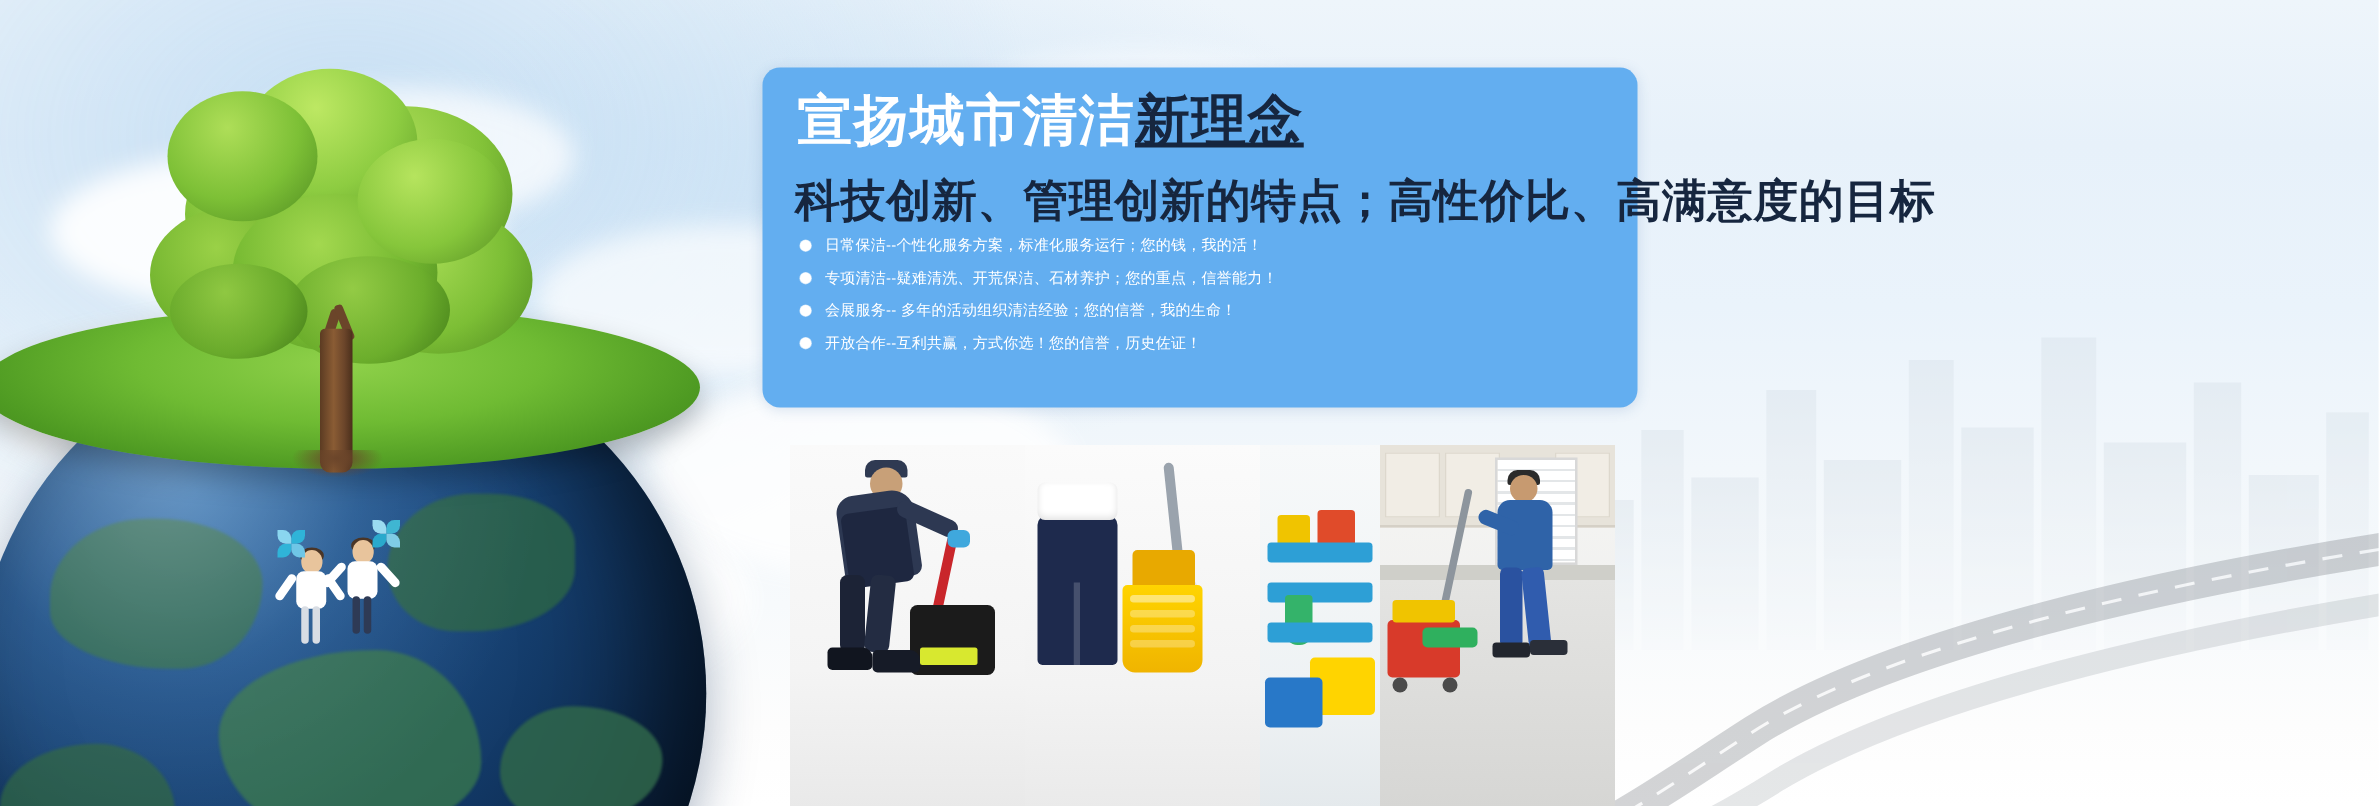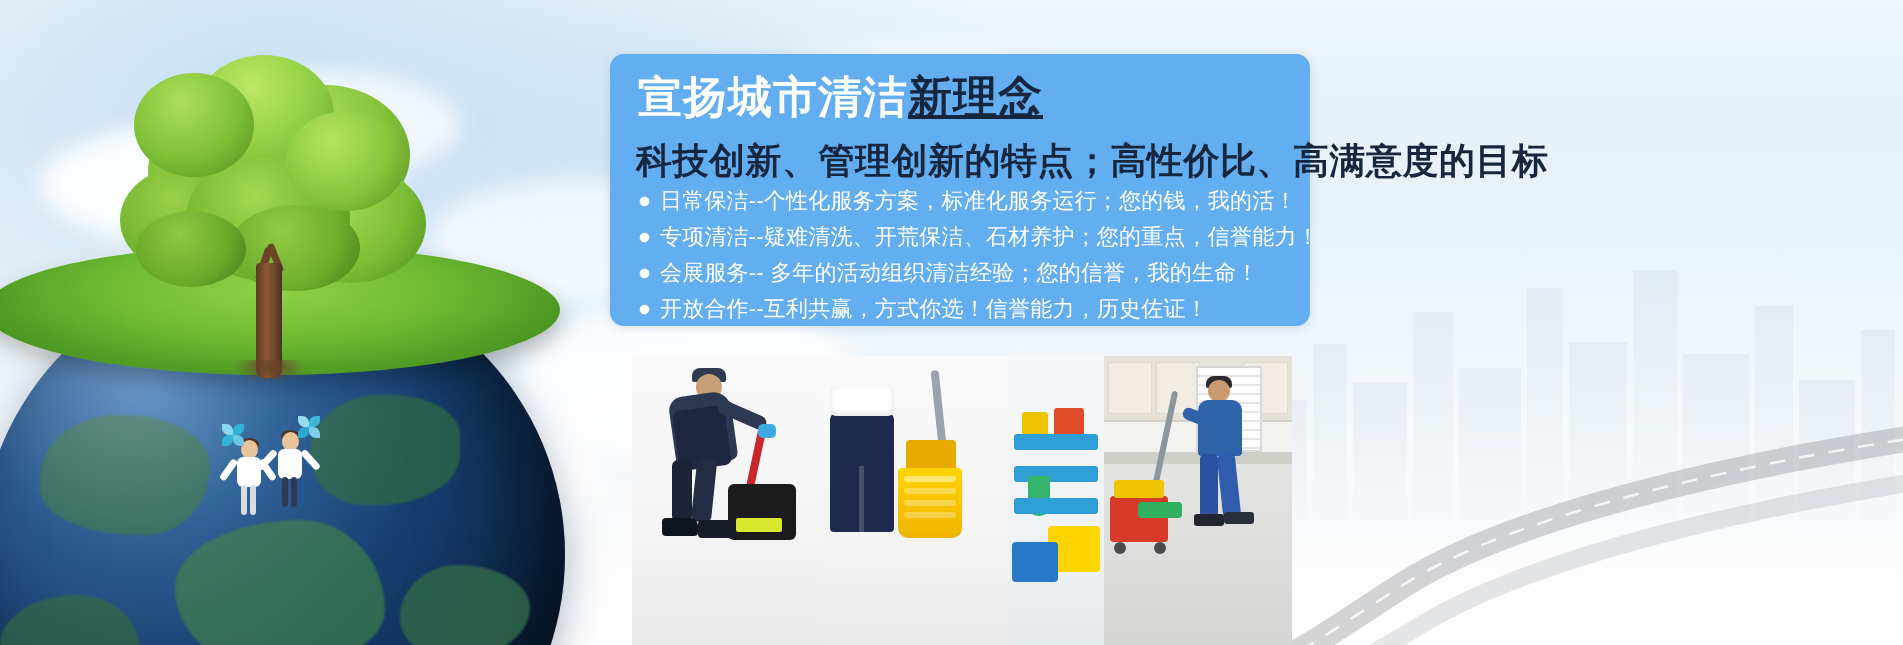--- a/index.html
+++ b/index.html
@@ -125,21 +125,21 @@
   .card-title .hi { color:#ffffff; }
   .card-title .lo { color:#16263f;text-decoration:underline; }
   .card-sub {
     position:absolute; left:26px; top:83px;
     font-size:36px; font-weight:700; color:#16263f; white-space:nowrap;
     letter-spacing:.5px;
   }
   .bullets { position:absolute; left:30px; top:136px; width:660px; }
   .bullet {
     display:flex; align-items:center; gap:11px;
-    color:#ffffff; font-size:22px; line-height:1.0; font-weight:400;
+    color:#ffffff; font-size:12px; line-height:1.0; font-weight:400;
     margin-bottom:14px; white-space:nowrap; letter-spacing:.2px;
   }
   .dot {
     flex:0 0 auto; width:9px; height:9px; border-radius:50%; background:#ffffff;
     box-shadow:0 0 0 .5px rgba(255,255,255,.6);
   }
 
   
   .photos {
     position:absolute; left:632px; top:356px; width:660px; height:290px;
@@ -327,21 +327,21 @@
       <div class="bullet">
         <span class="dot"></span>
         <span>专项清洁--疑难清洗、开荒保洁、石材养护；您的重点，信誉能力！</span>
       </div>
       <div class="bullet">
         <span class="dot"></span>
         <span>会展服务-- 多年的活动组织清洁经验；您的信誉，我的生命！</span>
       </div>
       <div class="bullet">
         <span class="dot"></span>
-        <span>开放合作--互利共赢，方式你选！信誉能力，历史佐证！</span>
+        <span>开放合作--互利共赢，方式你选！您的信誉，历史佐证！</span>
       </div>
     </div>
   </div>
 
   <div class="photos">
 
     <div class="photo p1">
       <div class="ph-bg"></div>
       <div class="w1-hdl"></div>
       <div class="w1-mach"></div>

